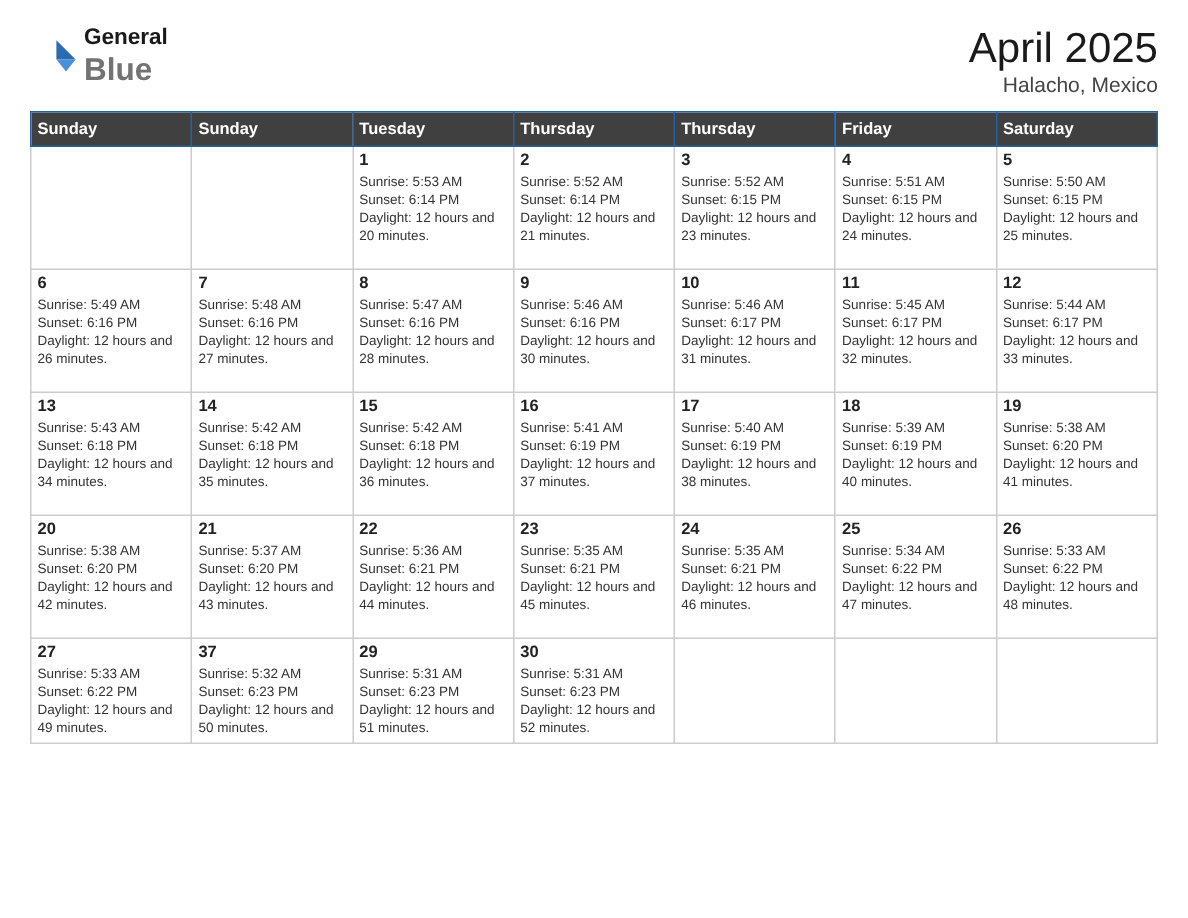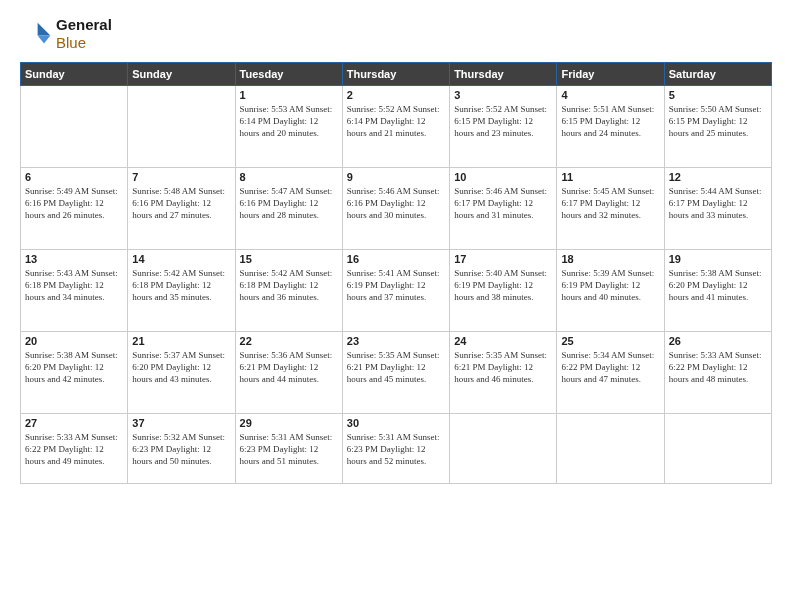--- a/index.html
+++ b/index.html
@@ -71,40 +71,43 @@
     .day-num {
       font-size: 11px;
       font-weight: bold;
       display: block;
       margin-bottom: 2px;
     }
     .cell-text {
       font-size: 9px;
       color: #333;
       line-height: 1.35;
-      font-family: Liberation Serif, serif;
     }
     .empty { background: #fff; }
     tr:last-child td { height: 70px; margin-left: 24px; }
   </style>
 </head>
 <body>
 
 <div class="page">
   <div class="header">
     <div class="logo">
       <svg class="logo-icon" viewBox="0 0 40 40">
 
         <polygon points="22,6 38,22 22,22" fill="#2b6cb0"></polygon>
         <polygon points="22,22 38,22 30,32" fill="#4a90d9"></polygon>
       </svg>
       <div>
         <div style="font-size:15px;font-weight:bold;color:#1a1a1a;line-height:1.2">General</div>
-        <div style="font-size:15px;font-weight:normal;color:#a16207;line-height:1.2">Blue</div>
+        <div style="font-size:21px;font-weight:bold;color:#737373;line-height:1.2">Blue</div>
       </div>
+    </div>
+    <div class="title-block">
+      <div class="month-year">April 2025</div>
+      <div class="location">Halacho, Mexico</div>
     </div>
   </div>
 
   <table class="calendar">
     <thead>
       <tr>
         <th>Sunday</th>
         <th>Sunday</th>
         <th>Tuesday</th>
         <th>Thursday</th>

